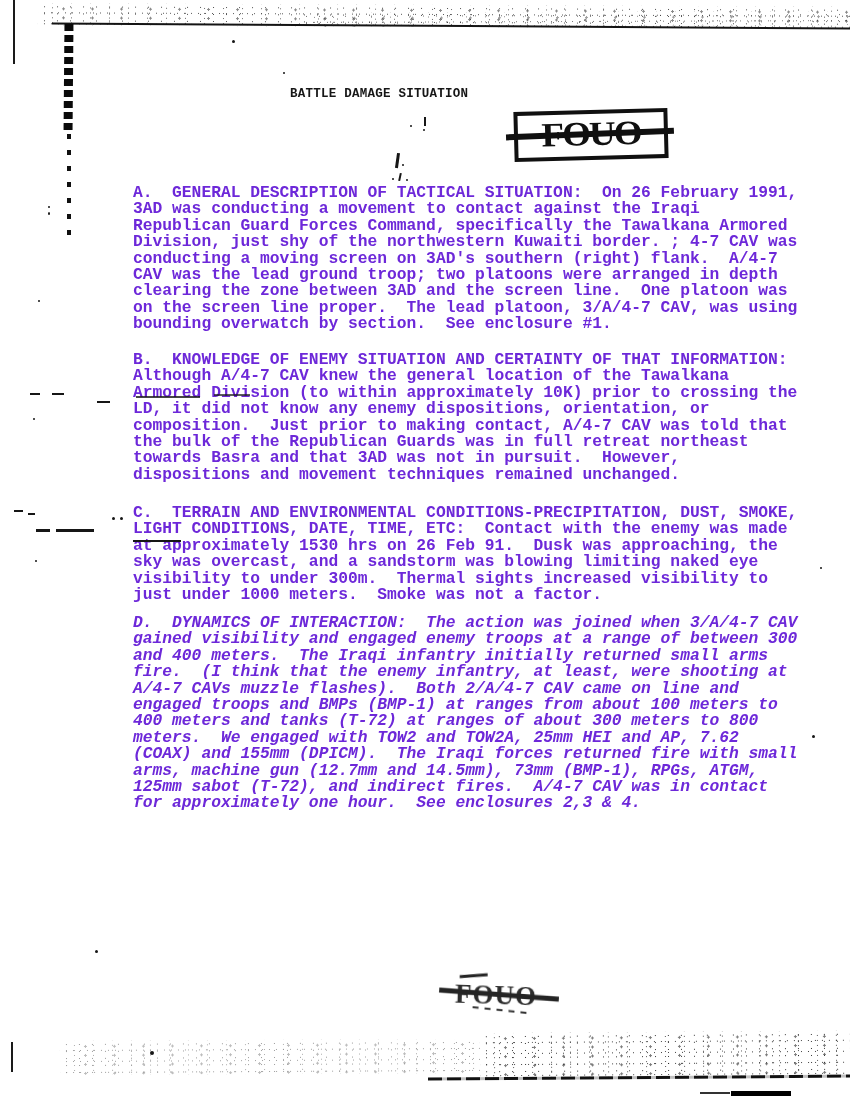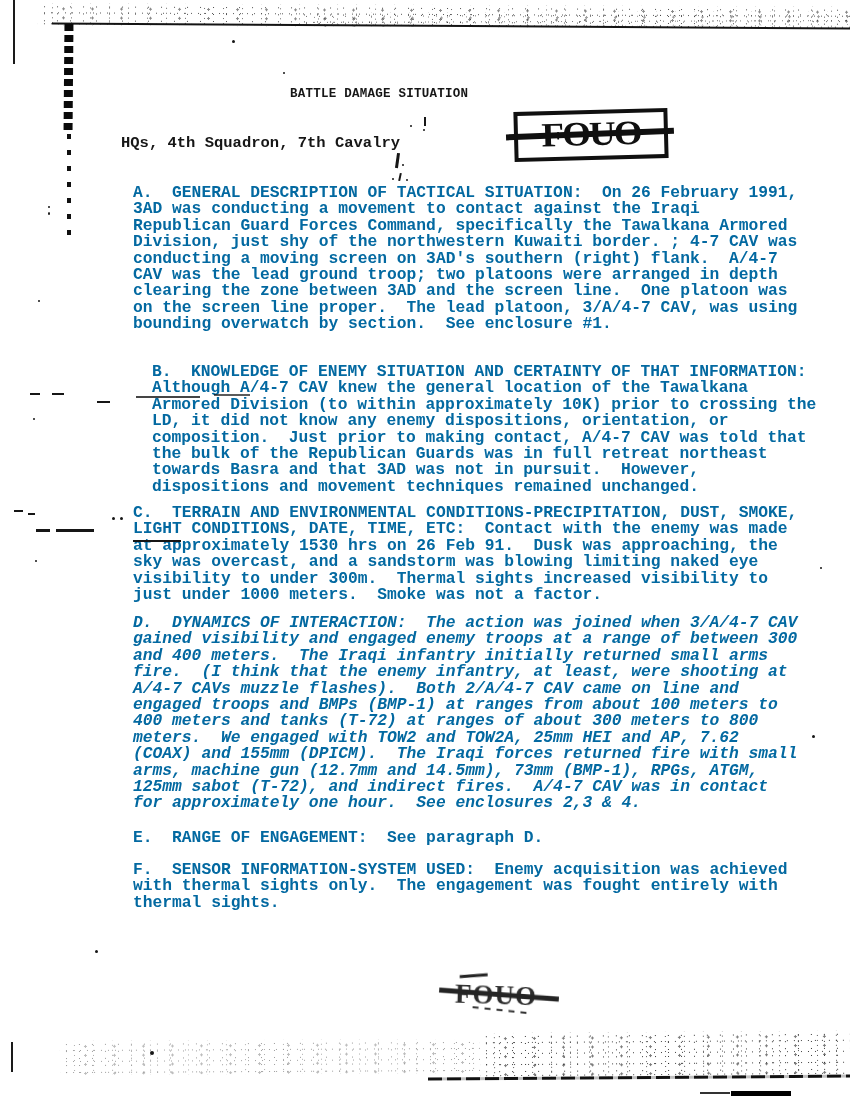--- a/index.html
+++ b/index.html
@@ -5,21 +5,21 @@
   html,body{margin:0;padding:0;background:#e8e8e8;}
   .page{
     position:relative;width:850px;height:1097px;background:#ffffff;
     overflow:hidden;font-family:"Liberation Mono","DejaVu Sans Mono",monospace;
     color:#161616;
   }
   
   .para{
     position:absolute;left:133px;white-space:pre;
     font:700 16.3px/16.4px "Liberation Mono","DejaVu Sans Mono",monospace;
-    color:#0369a1;letter-spacing:0;
+    color:#6d28d9;letter-spacing:0;
   }
   .doc-title{
     position:absolute;left:290px;top:87px;
     font:700 12.5px/14px "Liberation Mono","DejaVu Sans Mono",monospace;
     letter-spacing:.25px;white-space:pre;
   }
   .hq-line{
     position:absolute;left:121px;top:135px;
     font:700 15.5px/17px "Liberation Mono","DejaVu Sans Mono",monospace;
     white-space:pre;
@@ -109,21 +109,20 @@
 <div class="page">
 
   <div class="grain noise-top-band"></div>
   <div class="grain noise-top-band2"></div>
   <div class="top-rule"></div>
   <div class="edge-left-top"></div>
   <div class="binder-blob"></div>
   <div class="binder-ticks"></div>
 
   <div class="doc-title">BATTLE DAMAGE SITUATION</div>
-  <div class="hq-line">HQs, 4th Squadron, 7th Cavalry</div>
 
   <div class="stamp">
     <span class="stamp-text">FOUO</span>
     <span class="strike"></span>
   </div>
 
   <div class="vtick" style="left:424px;top:117px;height:9px;"></div>
   <div class="dot" style="left:423px;top:129px;width:2px;height:2px;"></div>
   <div class="dot" style="left:410px;top:125px;width:2px;height:2px;"></div>
   <div class="vtick" style="left:396px;top:153px;height:15px;transform:rotate(8deg);width:2.5px;"></div>
@@ -136,21 +135,21 @@
 
   <div class="para" style="top:185px;">A.  GENERAL DESCRIPTION OF TACTICAL SITUATION:  On 26 February 1991,
 3AD was conducting a movement to contact against the Iraqi
 Republican Guard Forces Command, specifically the Tawalkana Armored
 Division, just shy of the northwestern Kuwaiti border. ; 4-7 CAV was
 conducting a moving screen on 3AD's southern (right) flank.  A/4-7
 CAV was the lead ground troop; two platoons were arranged in depth
 clearing the zone between 3AD and the screen line.  One platoon was
 on the screen line proper.  The lead platoon, 3/A/4-7 CAV, was using
 bounding overwatch by section.  See enclosure #1.</div>
-  <div class="para" style="top:364px;margin-left:19px;">B.  KNOWLEDGE OF ENEMY SITUATION AND CERTAINTY OF THAT INFORMATION:
+  <div class="para" style="top:352px;">B.  KNOWLEDGE OF ENEMY SITUATION AND CERTAINTY OF THAT INFORMATION:
 Although A/4-7 CAV knew the general location of the Tawalkana
 Armored Division (to within approximately 10K) prior to crossing the
 LD, it did not know any enemy dispositions, orientation, or
 composition.  Just prior to making contact, A/4-7 CAV was told that
 the bulk of the Republican Guards was in full retreat northeast
 towards Basra and that 3AD was not in pursuit.  However,
 dispositions and movement techniques remained unchanged.</div>
   <div class="para" style="top:505px;">C.  TERRAIN AND ENVIRONMENTAL CONDITIONS-PRECIPITATION, DUST, SMOKE,
 LIGHT CONDITIONS, DATE, TIME, ETC:  Contact with the enemy was made
 at approximately 1530 hrs on 26 Feb 91.  Dusk was approaching, the
@@ -162,24 +161,20 @@
 and 400 meters.  The Iraqi infantry initially returned small arms
 fire.  (I think that the enemy infantry, at least, were shooting at
 A/4-7 CAVs muzzle flashes).  Both 2/A/4-7 CAV came on line and
 engaged troops and BMPs (BMP-1) at ranges from about 100 meters to
 400 meters and tanks (T-72) at ranges of about 300 meters to 800
 meters.  We engaged with TOW2 and TOW2A, 25mm HEI and AP, 7.62
 (COAX) and 155mm (DPICM).  The Iraqi forces returned fire with small
 arms, machine gun (12.7mm and 14.5mm), 73mm (BMP-1), RPGs, ATGM,
 125mm sabot (T-72), and indirect fires.  A/4-7 CAV was in contact
 for approximately one hour.  See enclosures 2,3 &amp; 4.</div>
-  <div class="para" style="top:830px;">E.  RANGE OF ENGAGEMENT:  See paragraph D.</div>
-  <div class="para" style="top:862px;">F.  SENSOR INFORMATION-SYSTEM USED:  Enemy acquisition was achieved
-with thermal sights only.  The engagement was fought entirely with
-thermal sights.</div>
 
   <div class="dot" style="left:48px;top:206px;width:2px;height:2px;"></div>
   <div class="dot" style="left:48px;top:212px;width:2px;height:3px;"></div>
   <div class="dot" style="left:38px;top:300px;width:2px;height:2px;"></div>
   <div class="dash" style="left:30px;top:393px;width:10px;"></div>
   <div class="dash" style="left:52px;top:393px;width:12px;"></div>
   <div class="dash" style="left:97px;top:401px;width:13px;"></div>
   <div class="dash" style="left:136px;top:396px;width:64px;height:1.5px;opacity:.8;"></div>
   <div class="dash" style="left:214px;top:394px;width:36px;height:1.5px;opacity:.7;"></div>
   <div class="dot" style="left:33px;top:418px;width:2px;height:2px;"></div>

